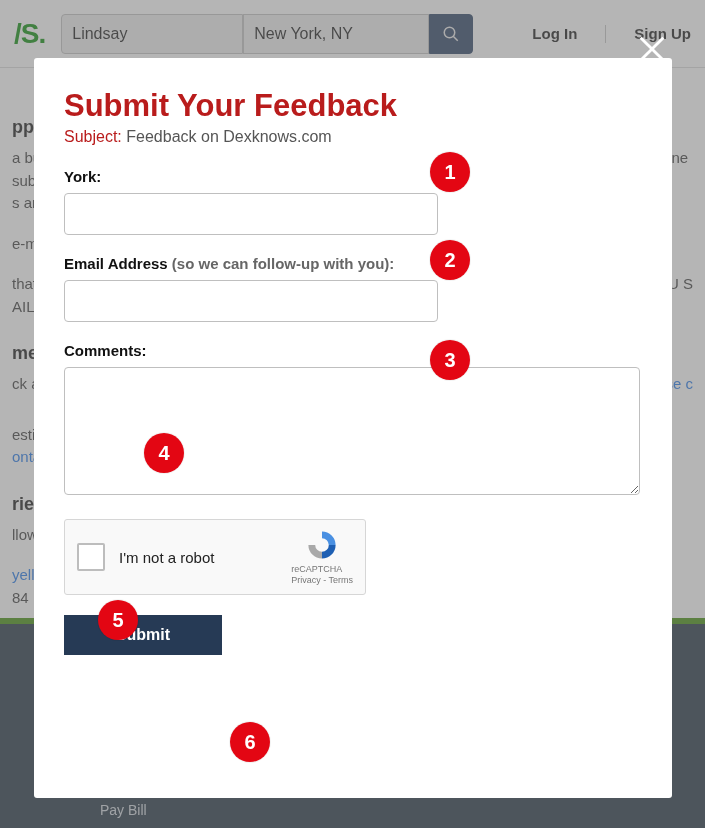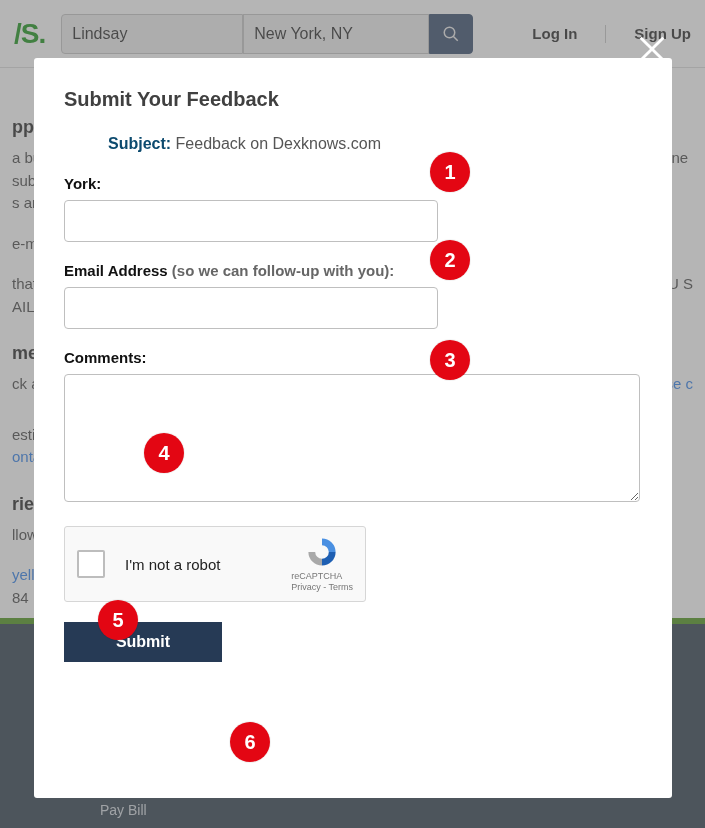--- a/index.html
+++ b/index.html
@@ -53,41 +53,41 @@
     position: absolute; top: 32px; right: 36px; width: 34px; height: 34px; cursor: pointer; z-index: 20;
   }
   .close-x svg { width: 34px; height: 34px; stroke: #fff; stroke-width: 2; }
 
   
   .modal {
     position: absolute; left: 34px; top: 58px; width: 638px; height: 740px;
     background: #fff; border-radius: 3px; z-index: 10; padding: 30px 30px 24px;
     overflow: hidden;
   }
-  .modal h2 { font-size: 20px; font-weight: 800; color: #404040; margin-bottom: 24px; }
+  .modal h2 { font-size: 31px; font-weight: 800; color: #b91c1c; margin-bottom: 4px; }
   .subject-line { font-size: 16px; color: #555; margin-bottom: 22px; }
-  .subject-line b { color: #0c4a6e; font-weight: 700; margin-left: 44px; }
+  .subject-line b { color: #b91c1c; font-weight: 400; }
 
   .field { margin-bottom: 20px; }
   .field label { display: block; font-size: 15px; color: #111; margin-bottom: 8px; }
   .field label b { font-weight: 800; }
   .field .hint { color: #666; font-weight: 700; }
   .field input[type=text] {
     width: 374px; height: 42px; border: 1px solid #bfbfbf; border-radius: 4px;
     font-size: 16px; padding: 0 10px; background: #fff; outline: none;
   }
   .field input.focused { border: 2px solid #1b66d6; }
   .field textarea {
     width: 576px; height: 128px; border: 1px solid #bfbfbf; border-radius: 4px;
     font-size: 16px; padding: 8px 10px; resize: both; outline: none; font-family: inherit;
   }
 
   .recaptcha {
     width: 302px; height: 76px; border: 1px solid #d6d6d6; border-radius: 3px;
-    background: #f9f9f9; display: flex; align-items: center; padding: 0 12px; gap: 20px;
+    background: #f9f9f9; display: flex; align-items: center; padding: 0 12px; gap: 14px;
     margin-top: 8px; margin-bottom: 20px;
   }
   .recaptcha .check {
     width: 28px; height: 28px; border: 2px solid #bdbdbd; border-radius: 2px; background: #fff; cursor: pointer;
   }
   .recaptcha .label { font-size: 15px; color: #222; flex: 1; }
   .recaptcha .brand { text-align: left; font-size: 9px; color: #777; line-height: 1.25; }
   .recaptcha .brand .logo-r { width: 34px; height: 34px; margin: 0 auto 2px; }
 
   .submit-btn {

